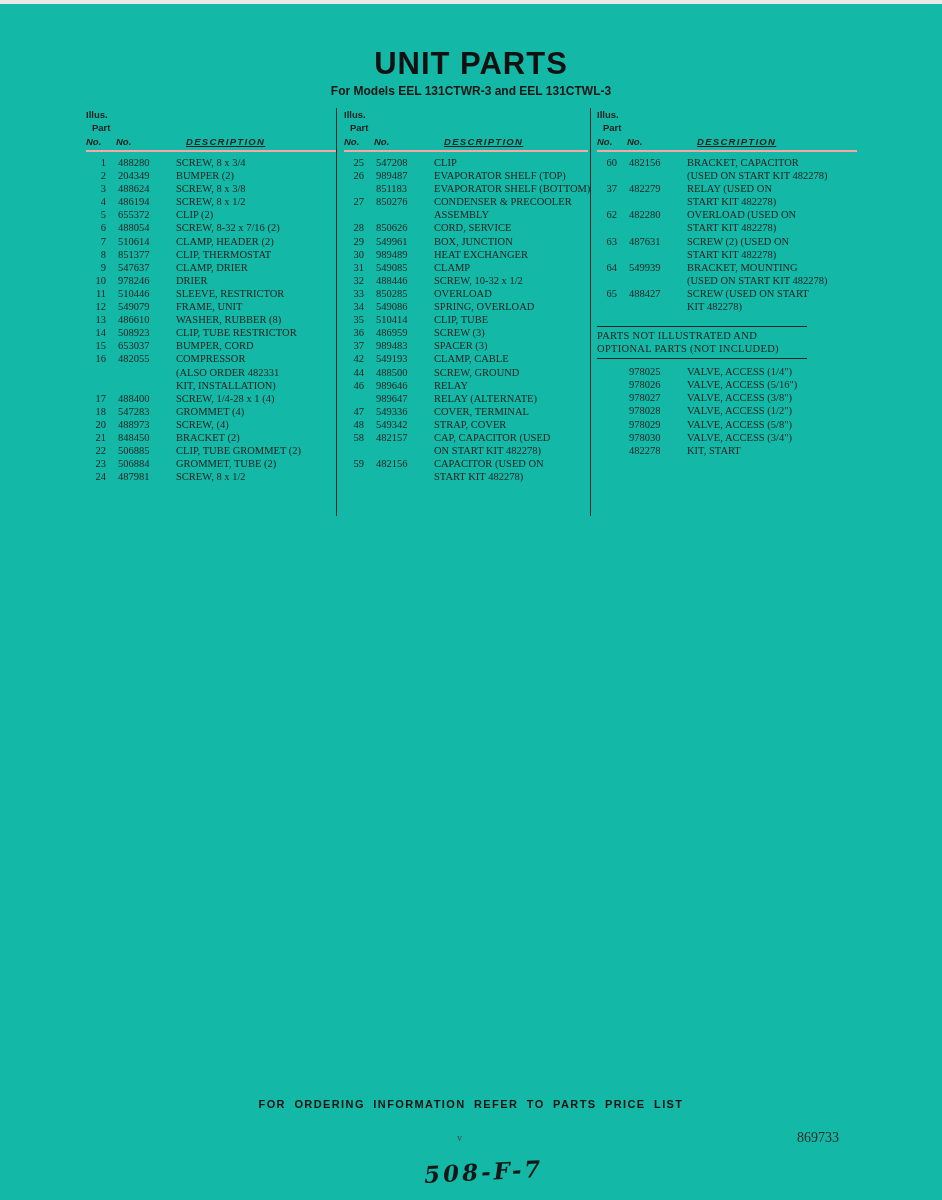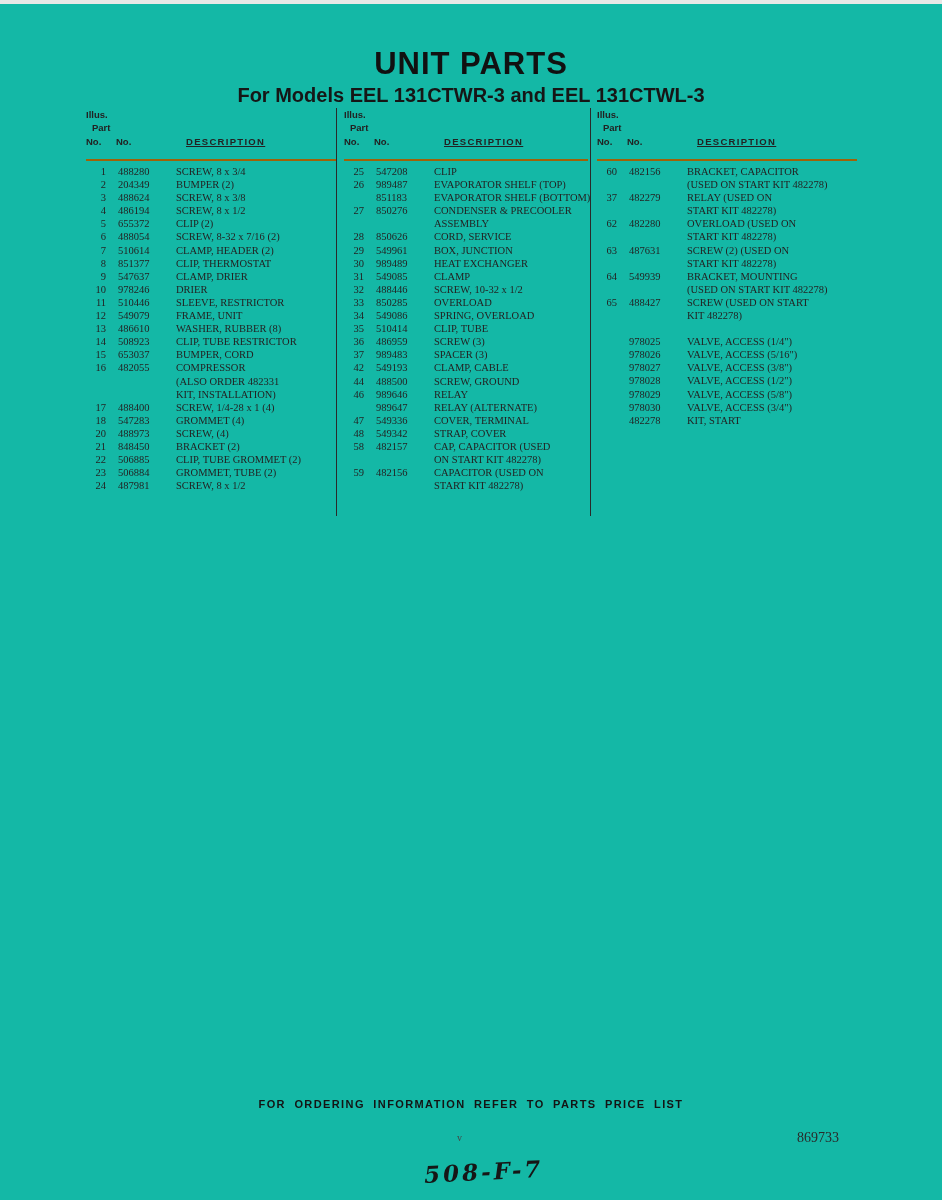--- a/index.html
+++ b/index.html
@@ -9,38 +9,38 @@
     font-family:"Liberation Serif", serif;
   }
   .title {
     position:absolute; top:42px; left:0; width:100%; text-align:center;
     font-family:"Liberation Sans", sans-serif; font-weight:bold;
     font-size:31px; letter-spacing:1px; color:#111;
   }
   .subtitle {
     position:absolute; top:80px; left:0; width:100%; text-align:center;
     font-family:"Liberation Sans", sans-serif; font-weight:bold;
-    font-size:20px; color:#161616;
+    font-size:12px; color:#161616;
   }
   .col { position:absolute; top:104px; }
   .col-1 { left:86px;  width:250px; }
   .col-2 { left:344px; width:244px; }
   .col-3 { left:597px; width:260px; }
   .vdivider {
     position:absolute; top:104px; width:1px; height:408px; background:#2a2a2a;
   }
   .vd-1 { left:336px; } .vd-2 { left:590px; }
 
   .col-head { font-family:"Liberation Sans", sans-serif; font-weight:bold;
     font-size:9.5px; color:#222; }
   .col-head .h1 { display:flex; line-height:13px;flex-direction:column; }
   .col-head .h1 .illus { width:30px; }
   .col-head .h1 .part  { margin-left:6px; }
-  .col-head .h2 { display:flex; line-height:15px; border-bottom:2px solid #a16207;
-    padding-bottom:10px; }
+  .col-head .h2 { display:flex; line-height:15px; border-bottom:2px solid #fca5a5;
+    padding-bottom:1px;font-style:italic; }
   .col-head .h2 .no1 { width:22px; }
   .col-head .h2 .no2 { width:46px; margin-left:8px; }
   .col-head .h2 .desch { margin-left:24px; letter-spacing:1.3px;
     text-decoration:underline; }
 
   .rows { margin-top:4px; font-size:10.5px; line-height:13.1px; color:#232323; }
   .row { display:flex; white-space:nowrap; }
   .row .no   { width:20px; text-align:right; flex:none; }
   .row .part { width:46px; margin-left:12px; flex:none; }
   .row .desc { margin-left:12px; flex:none; }
@@ -433,20 +433,24 @@
           <span class="desc">SCREW (USED ON START</span>
         </div>
         <div class="row">
           <span class="no"></span>
           <span class="part"></span>
           <span class="desc">KIT 482278)</span>
         </div>
       </div>
 
     <div class="section">
+      <div class="section-head">
+        <div>PARTS NOT ILLUSTRATED AND</div>
+        <div>OPTIONAL PARTS (NOT INCLUDED)</div>
+      </div>
       <div class="rows">
           <div class="row">
             <span class="no"></span>
             <span class="part">978025</span>
             <span class="desc">VALVE, ACCESS (1/4")</span>
           </div>
           <div class="row">
             <span class="no"></span>
             <span class="part">978026</span>
             <span class="desc">VALVE, ACCESS (5/16")</span>

